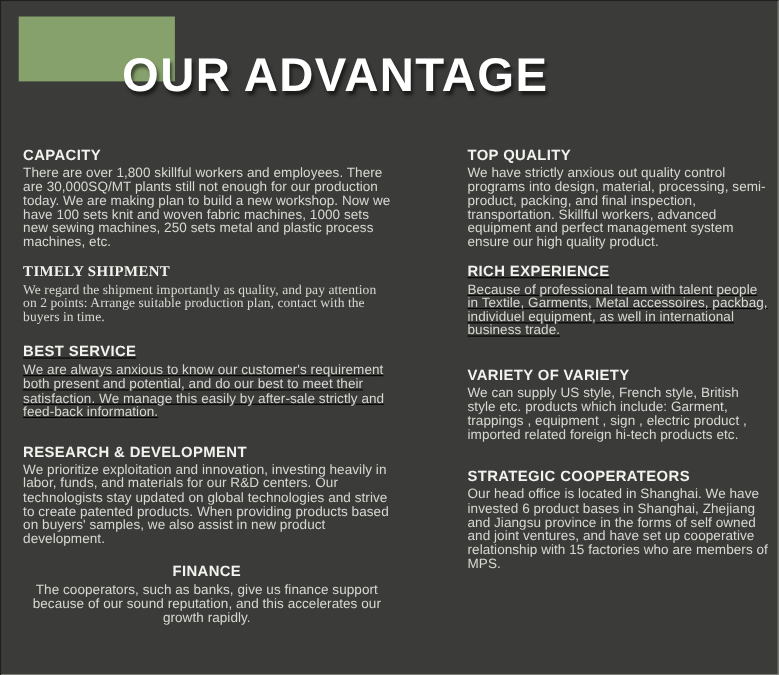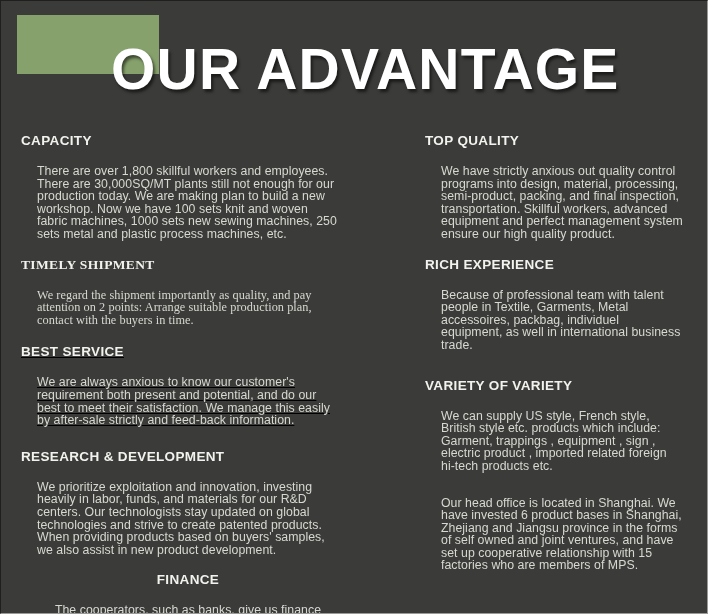--- a/index.html
+++ b/index.html
@@ -26,21 +26,21 @@
     left: 16px;
     top: 14px;
     width: 142px;
     height: 59px;
     background: #86a16c;
   }
   #poster-title {
     position: absolute;
     left: 110px;
     top: 38px;
-    font-size: 57px;
+    font-size: 43px;
     font-weight: bold;
     letter-spacing: 1.2px;
     color: #ffffff;
     line-height: 60px;
     white-space: nowrap;
     text-shadow: 2px 3px 3px rgba(0,0,0,0.55);
   }
   
   #columns {
     position: absolute;
@@ -70,32 +70,32 @@
     font-weight: bold;
     letter-spacing: 0.35px;
     color: #f2f2ee;
     margin: 0 0 2px 0;
     line-height: 16px;
   }
   .block-body {
     font-size: 12.3px;
     color: #d8d8d2;
     line-height: 12.6px;
-    margin: 16px;
+    margin: 0;
     letter-spacing: 0.05px;
   }
   
   .left .block:nth-child(1) { margin-bottom: 12px; }
   .left .block:nth-child(2) { margin-bottom: 18px; font-family: Liberation Serif, serif; }
   .left .block:nth-child(3) { margin-bottom: 22px; text-decoration: underline; }
   .left .block:nth-child(4) { margin-bottom: 16px; }
   .left .block:nth-child(5) { margin-bottom: 0; text-align: center; }
 
   .right .block:nth-child(1) { margin-bottom: 12px; }
-  .right .block:nth-child(2) { margin-bottom: 26px; }
+  .right .block:nth-child(2) { margin-bottom: 26px; text-decoration: underline; }
   .right .block:nth-child(3) { margin-bottom: 24px; }
   .right .block:nth-child(4) { margin-bottom: 14px; }
   .right .block:nth-child(5) { margin-bottom: 0; }
 </style>
 </head>
 <body>
 
 <div id="poster">
 
   <div id="green-block"></div>
@@ -144,20 +144,21 @@
         <p class="block-heading">RICH EXPERIENCE</p>
         <p class="block-body">Because of professional team with talent people in Textile, Garments, Metal accessoires, packbag, individuel equipment, as well in international business trade.</p>
       </div>
 
       <div class="block">
         <p class="block-heading">VARIETY OF VARIETY</p>
         <p class="block-body">We can supply US style, French style, British style etc. products which include: Garment, trappings , equipment , sign , electric product , imported related foreign hi-tech products etc.</p>
       </div>
 
       <div class="block">
+        <p class="block-heading">STRATEGIC COOPERATEORS</p>
         <p class="block-body">Our head office is located in Shanghai. We have invested 6 product bases in Shanghai, Zhejiang and Jiangsu province in the forms of self owned and joint ventures, and have set up cooperative relationship with 15 factories who are members of MPS.</p>
       </div>
 
 
     </div>
 
   </div>
 </div>
 
 </body></html>

